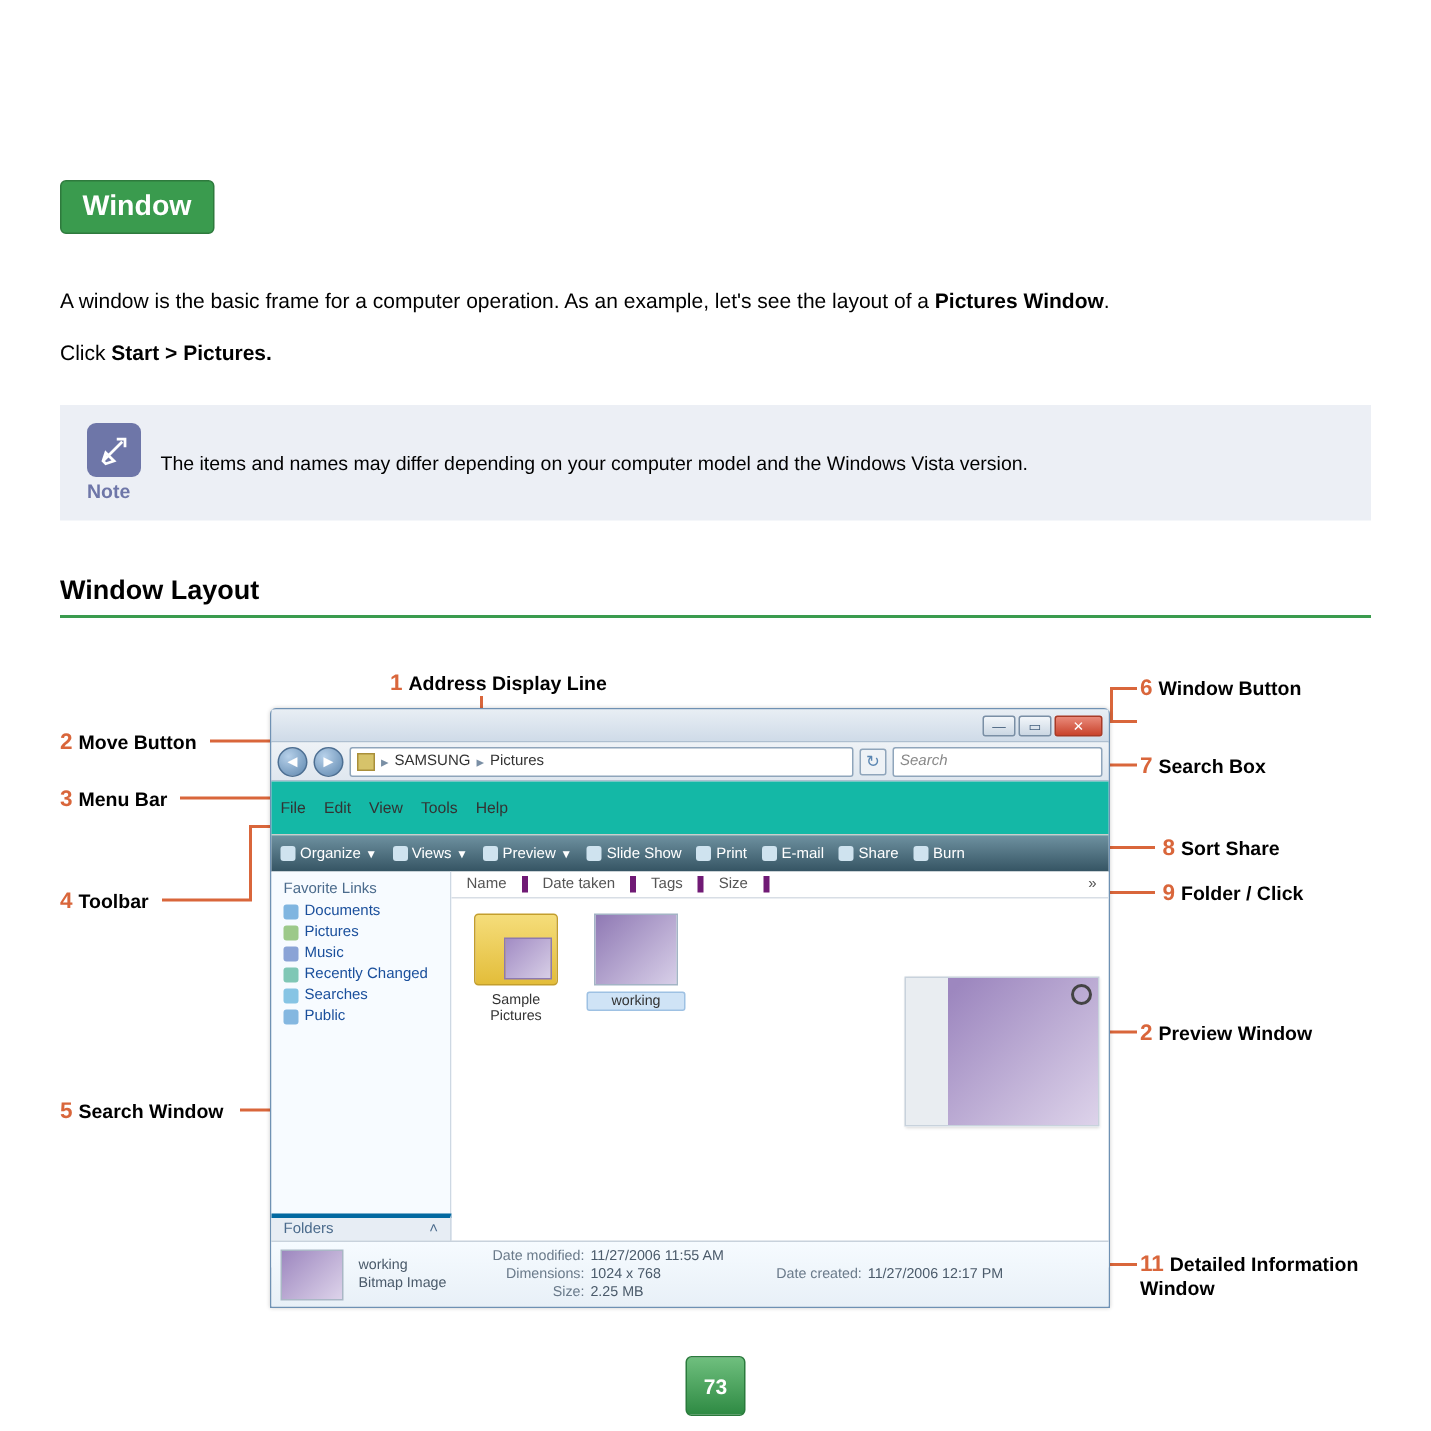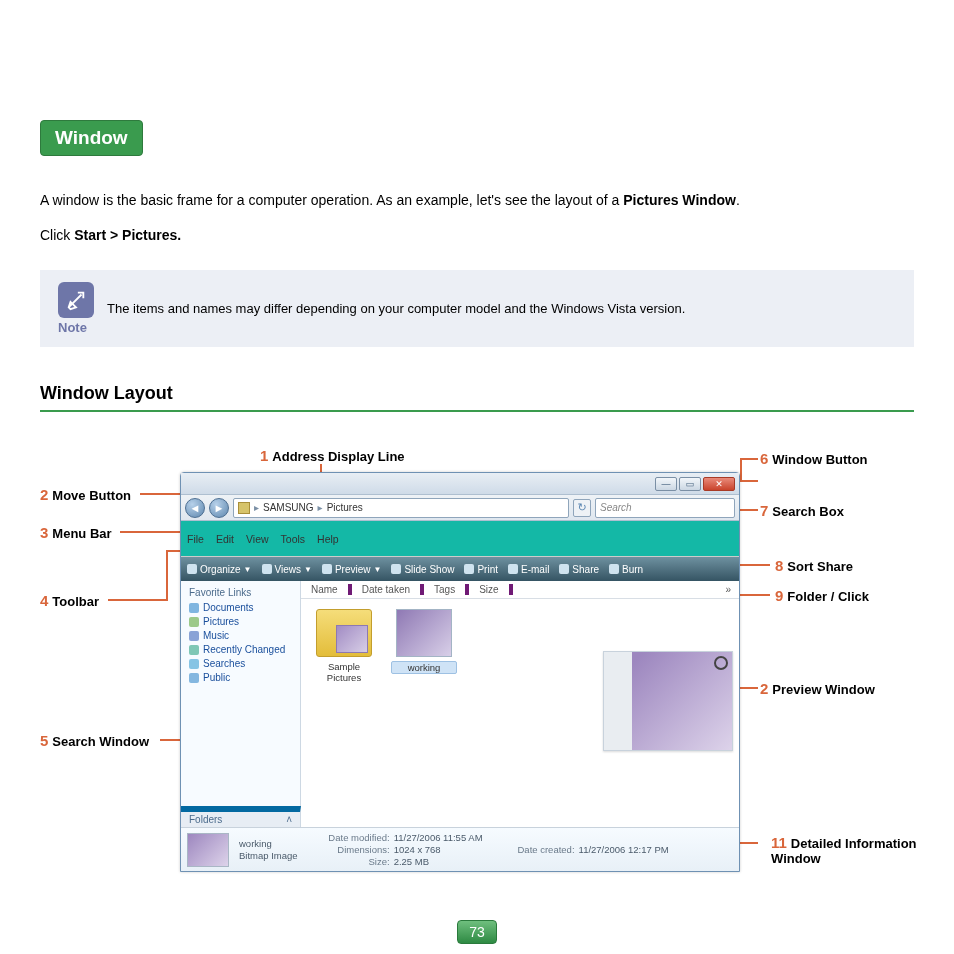--- a/index.html
+++ b/index.html
@@ -80,21 +80,21 @@
   .c3 { left: 0; top: 82px; }
   .c4 { left: 0; top: 150px; }
   .c5 { left: 0; top: 290px; width: 120px; white-space: normal; }
   .c1 { left: 220px; top: 5px; }
   
   .c6 { left: 720px; top: 8px; width: 120px; white-space: normal; }
   .c7 { left: 720px; top: 60px; }
   .c8 { left: 735px; top: 115px; }
   .c9 { left: 735px; top: 145px; }
   .c10 { left: 720px; top: 238px; }
-  .c11 { left: 720px; top: 392px; width: 180px; white-space: normal; margin-left: 11px; }
+  .c11 { left: 720px; top: 392px; width: 180px; white-space: normal; }
 
   
   .line { position: absolute; background: #d9663b; }
   
   .hl { position: absolute; border: 1px solid #e0554a; border-radius: 4px; }
 
   
   .vista {
     position: absolute;
     left: 140px;
@@ -176,21 +176,21 @@
   .sidebar .link { display:flex; align-items:center; gap:4px; color:#1a4f9c; margin:3px 0; }
   .sidebar .link .ic { width:10px; height:10px; border-radius:2px; }
   .ic-doc { background:#7fb5e0; }
   .ic-pic { background:#9cc98a; }
   .ic-mus { background:#8aa3d6; }
   .ic-rec { background:#7fc7b5; }
   .ic-sea { background:#86c4e4; }
   .ic-pub { background:#84b7e0; }
   .folders-hdr {
     position:absolute; left:0; bottom:44px; width:120px;
-    background:#e7edf4; border-top:6px solid #0369a1; border-right:1px solid #cdd8e3;
+    background:#e7edf4; border-top:3px solid #0369a1; border-right:1px solid #cdd8e3;
     padding:2px 8px; font-size:10px; color:#4b6b8c;
     display:flex; justify-content:space-between;
   }
   .content {
     flex:1; background:#fff; position:relative;
   }
   .colheaders {
     height:18px; border-bottom:1px solid #d8dee5; display:flex; font-size:10px;
     color:#555; align-items:center;
   }
@@ -235,23 +235,23 @@
   .details .dthumb {
     width:42px; height:34px; border:1px solid #a9b7c5;
     background: linear-gradient(135deg,#9d87bf,#ddd3ea);
   }
   .details .lblk { display:flex; flex-direction:column; gap:1px; }
   .details .k { color:#6a7a8a; display:inline-block; width:82px; text-align:right; margin-right:4px; }
 
   .page-number {
     position:absolute; left:50%; transform:translateX(-50%);
     bottom: 10px;
-    width:40px; height:24px; border-radius:4px;
+    width:40px; height:40px; border-radius:4px;
     background: linear-gradient(#6fbf7e,#2e8a43);
-    color:#fff; font-weight:normal; font-size:14px;
+    color:#fff; font-weight:bold; font-size:14px;
     display:flex; align-items:center; justify-content:center;
     border:1px solid #2a7a3c;
   }
 </style>
 </head>
 <body>
 
 <div class="page">
   <div class="heading-badge">Window</div>
 

